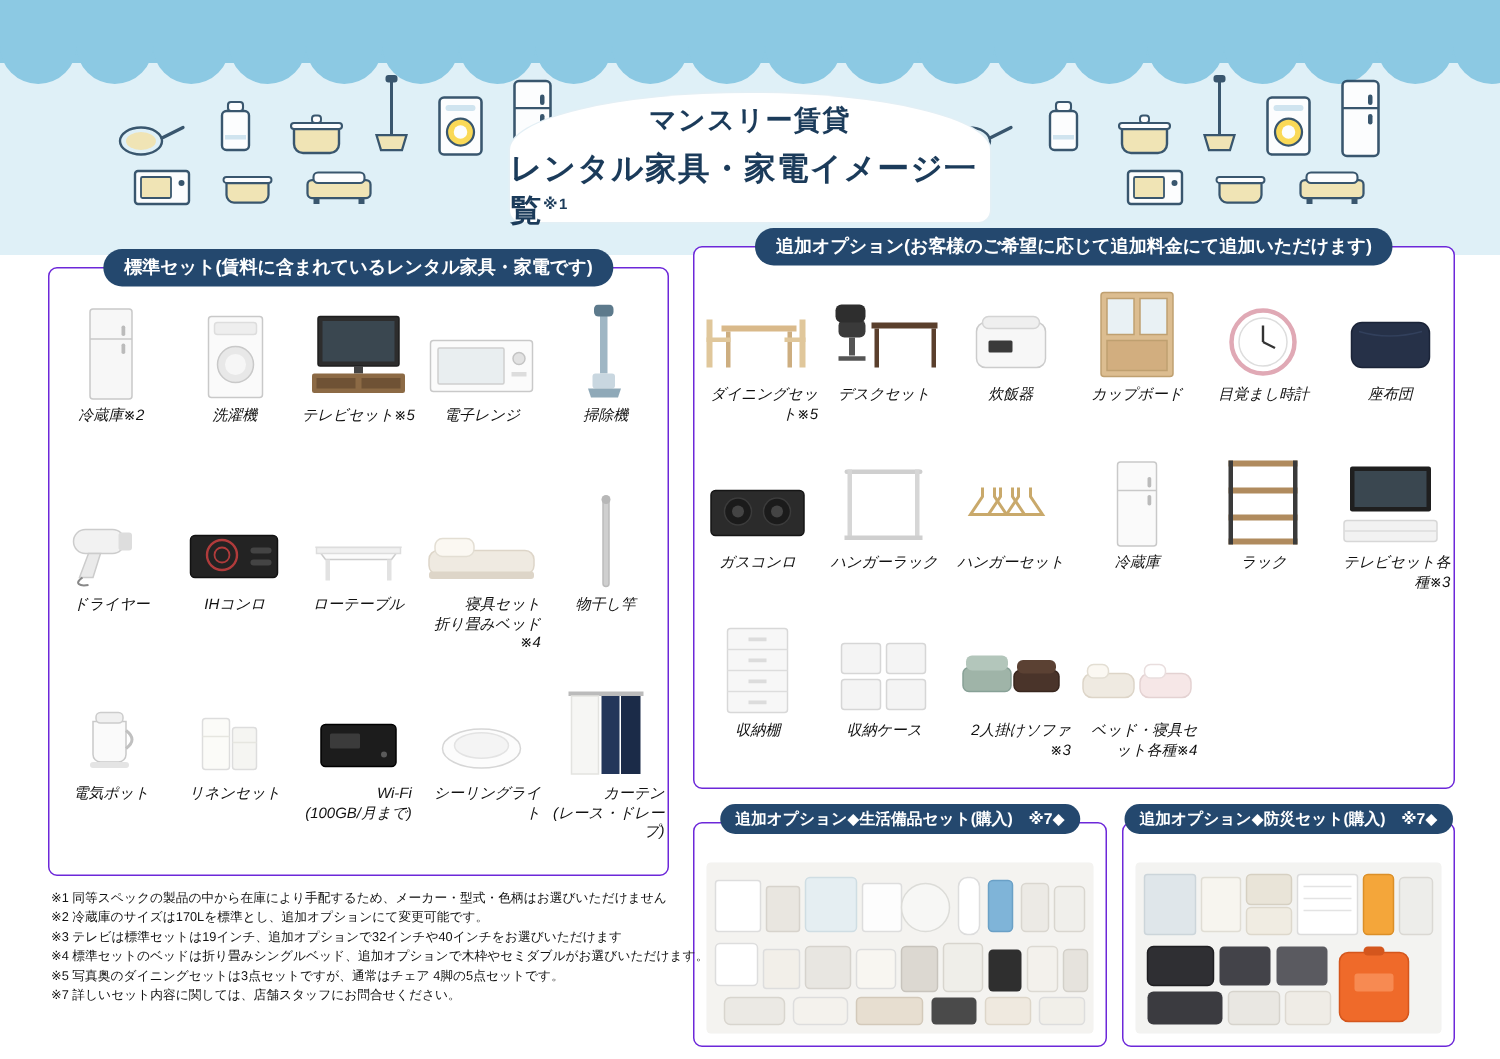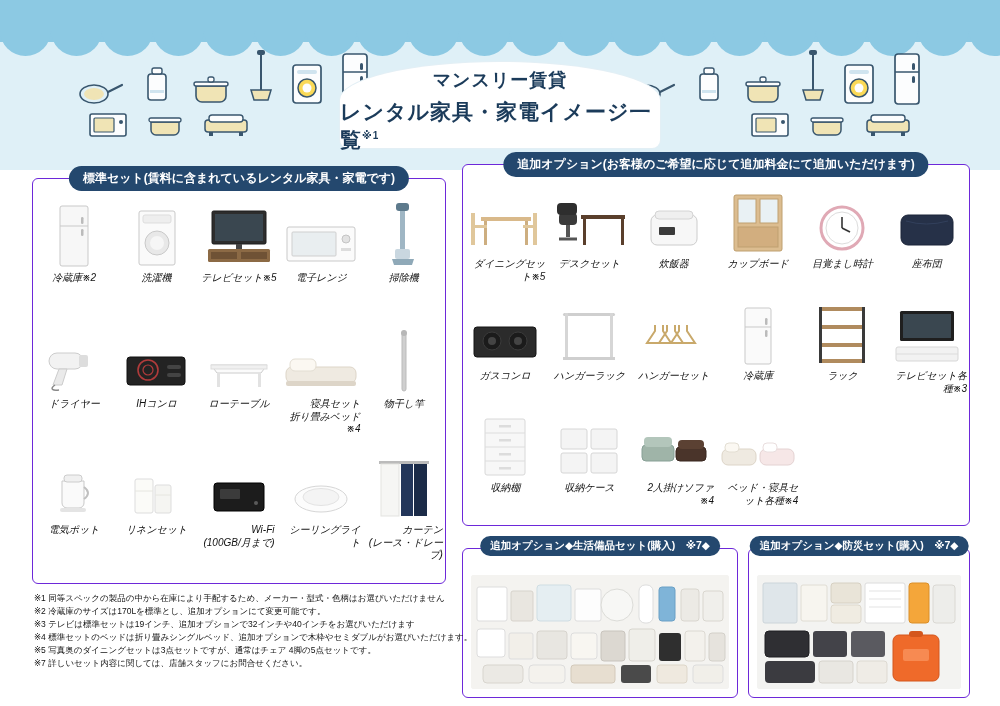--- a/index.html
+++ b/index.html
@@ -663,21 +663,21 @@
 
       <div class="cell">
         <div class="art">
           <svg width="72" height="50" viewBox="0 0 72 50">
               <rect x="4" y="18" width="32" height="16" rx="4" fill="#9fb4a8" stroke="#87a096"></rect>
               <rect x="6" y="10" width="28" height="10" rx="4" fill="#b3c6bb"></rect>
               <rect x="38" y="20" width="30" height="14" rx="4" fill="#4a342a" stroke="#38261e"></rect>
               <rect x="40" y="13" width="26" height="9" rx="4" fill="#5b4133"></rect>
             </svg>
         </div>
-        <div class="cap">2人掛けソファ※4</div>
+        <div class="cap">2人掛けソファ※3</div>
       </div>
 
       <div class="cell">
         <div class="art">
           <svg width="76" height="48" viewBox="0 0 76 48">
               <rect x="2" y="20" width="34" height="16" rx="6" fill="#efeae1" stroke="#ddd5c8"></rect>
               <rect x="5" y="14" width="14" height="9" rx="4" fill="#fbf8f2" stroke="#e3ded3"></rect>
               <rect x="40" y="20" width="34" height="16" rx="6" fill="#f6e7e7" stroke="#e4d2d2"></rect>
               <rect x="43" y="14" width="14" height="9" rx="4" fill="#fff" stroke="#e9dede"></rect>
             </svg>

